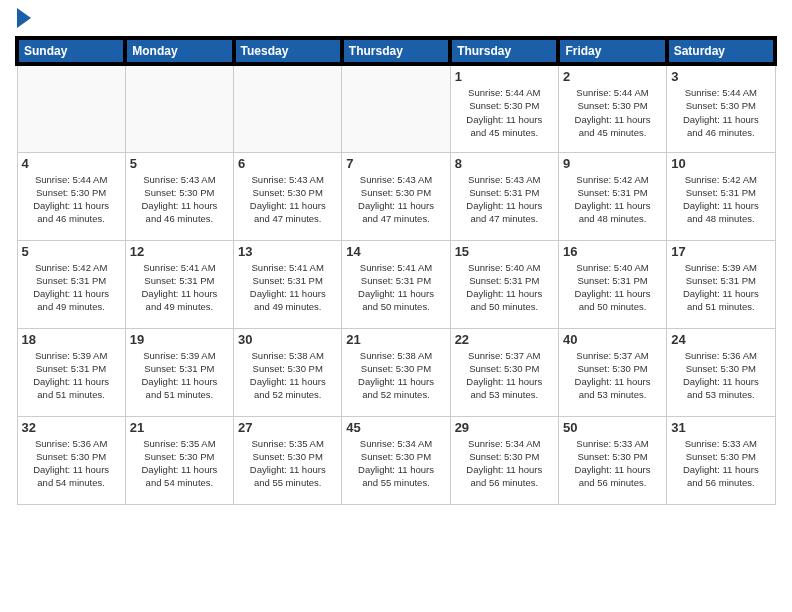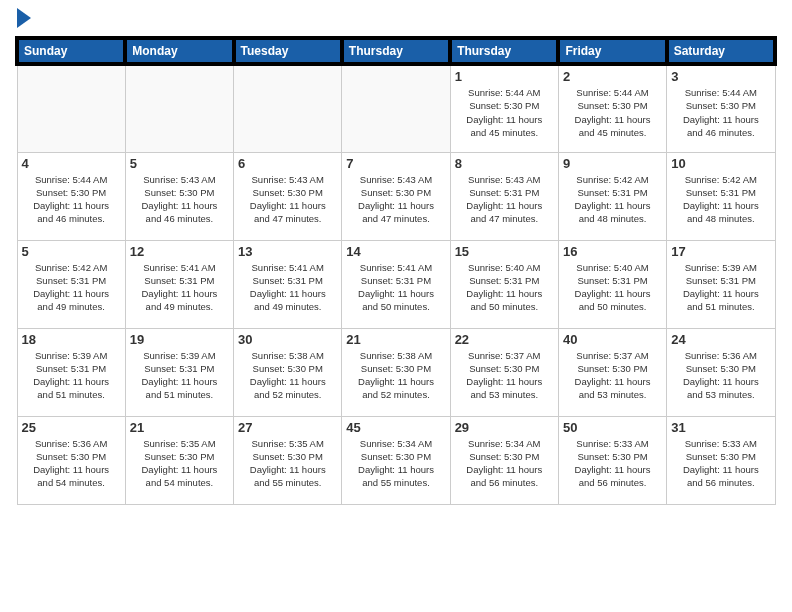--- a/index.html
+++ b/index.html
@@ -306,21 +306,21 @@
           <td>
             <span class="day-num">24</span>
             <div class="day-info" style="white-space: pre-line;">Sunrise: 5:36 AM
 Sunset: 5:30 PM
 Daylight: 11 hours
 and 53 minutes.</div>
           </td>
         </tr>
         <tr>
           <td>
-            <span class="day-num">25</span>
+            <span class="day-num">32</span>
             <div class="day-info" style="white-space: pre-line;">Sunrise: 5:36 AM
 Sunset: 5:30 PM
 Daylight: 11 hours
 and 54 minutes.</div>
           </td>
           <td>
             <span class="day-num">21</span>
             <div class="day-info" style="white-space: pre-line;">Sunrise: 5:35 AM
 Sunset: 5:30 PM
 Daylight: 11 hours

